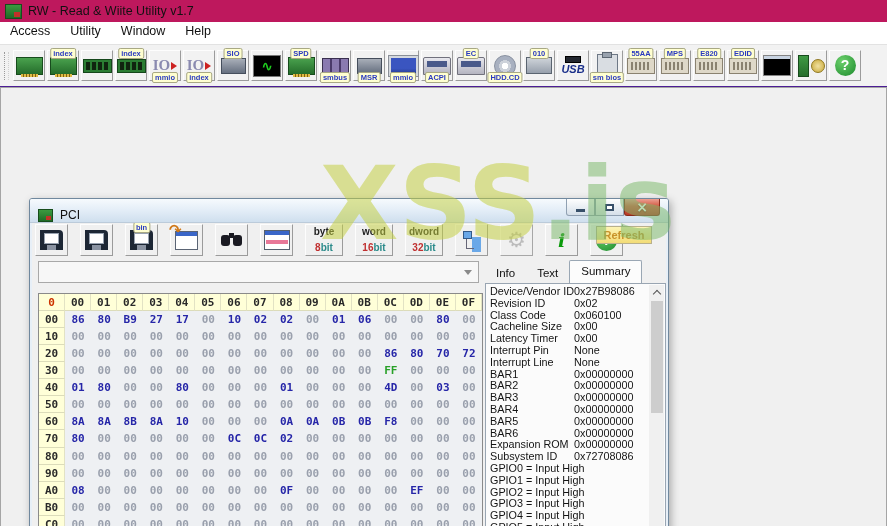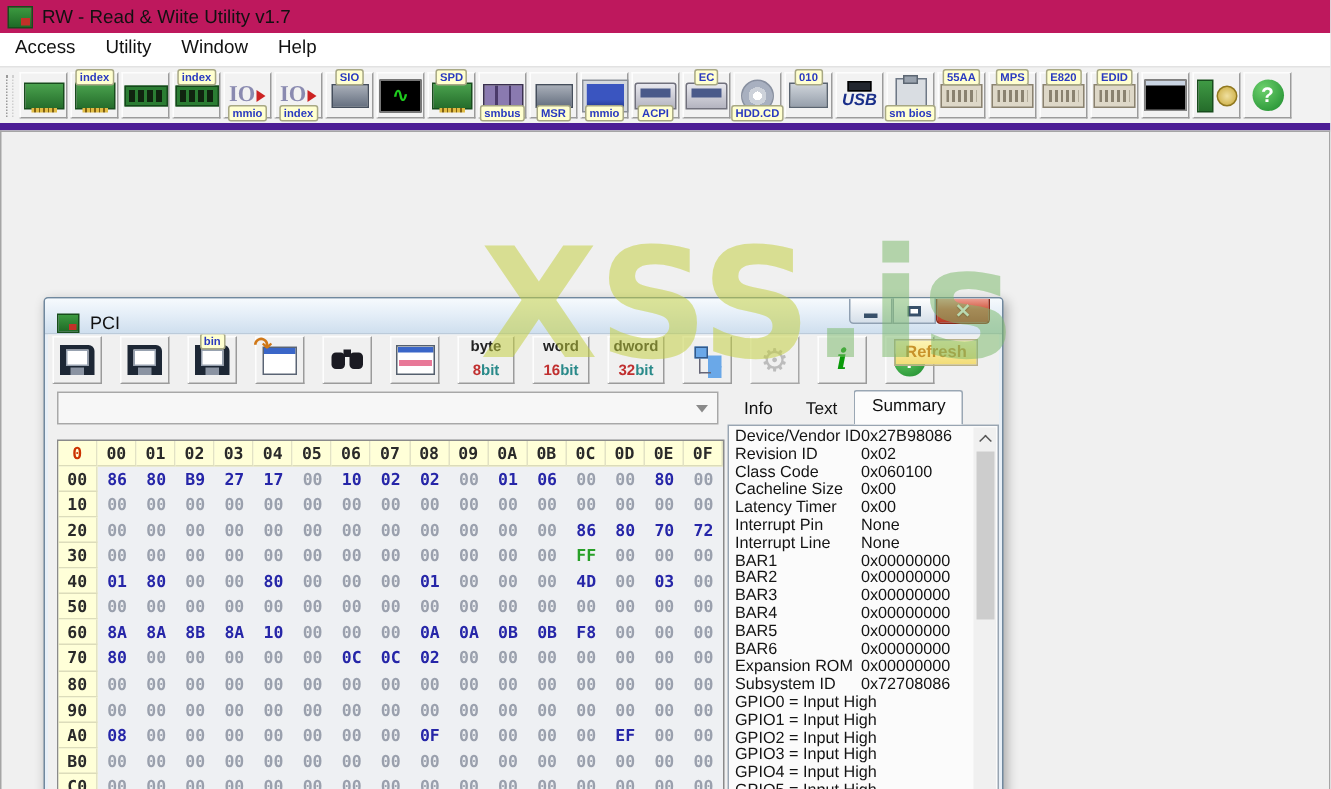--- a/index.html
+++ b/index.html
@@ -5,21 +5,21 @@
   html,body{margin:0;padding:0;background:#ddd;}
   .screen{position:relative;width:887px;height:526px;background:#ffffff;overflow:hidden;
           font-family:"Liberation Sans",sans-serif;color:#111;}
   
   .titlebar{height:22px;display:flex;align-items:center;gap:6px;padding:0 5px;background:#be185d;}
   .app-icon{width:15px;height:13px;background:linear-gradient(#3c9a40,#1f6a26);border:1px solid #174d1b;position:relative;flex:none;}
   .app-icon::after{content:"";position:absolute;right:1px;bottom:1px;width:6px;height:5px;background:#c23128;}
   .title-text{font-size:12.5px;}
   .menubar{height:22px;display:flex;align-items:flex-start;background:#fff;font-size:12.5px;}
   .menu-item{padding:2px 10px;cursor:default;}
-  .main-toolbar{height:43px;background:#f2f2f2;border-top:1px solid #e2e2e2;border-bottom:5px solid #4c1d95;
+  .main-toolbar{height:43px;background:#f2f2f2;border-top:1px solid #e2e2e2;border-bottom:1px solid #4c1d95;
                 display:flex;align-items:center;padding:0 2px;box-sizing:border-box;}
   .grip{width:3px;height:28px;margin:0 4px 0 2px;border-left:1px dotted #9a9a9a;border-right:1px dotted #cfcfcf;}
   .tb-btn{position:relative;width:32px;height:31px;margin-right:2px;flex:none;display:flex;align-items:center;justify-content:center;
           background:#f2f2f2;border:1px solid;border-color:#fdfdfd #9b9b9b #9b9b9b #fdfdfd;box-sizing:border-box;cursor:default;}
   .badge{position:absolute;top:-3px;left:50%;transform:translateX(-50%);background:#ffffd0;border:1px solid #a8a884;
          border-radius:2px;color:#2a3ac0;font:bold 7.5px/9px "Liberation Sans",sans-serif;padding:0 2px;white-space:nowrap;z-index:3;}
   .badge-b{top:auto;bottom:-3px;}
   
   .art{position:relative;display:flex;align-items:center;justify-content:center;}
   .a-card{width:25px;height:16px;background:linear-gradient(#4aa24e,#256d2b);border:1px solid #184c1d;}

